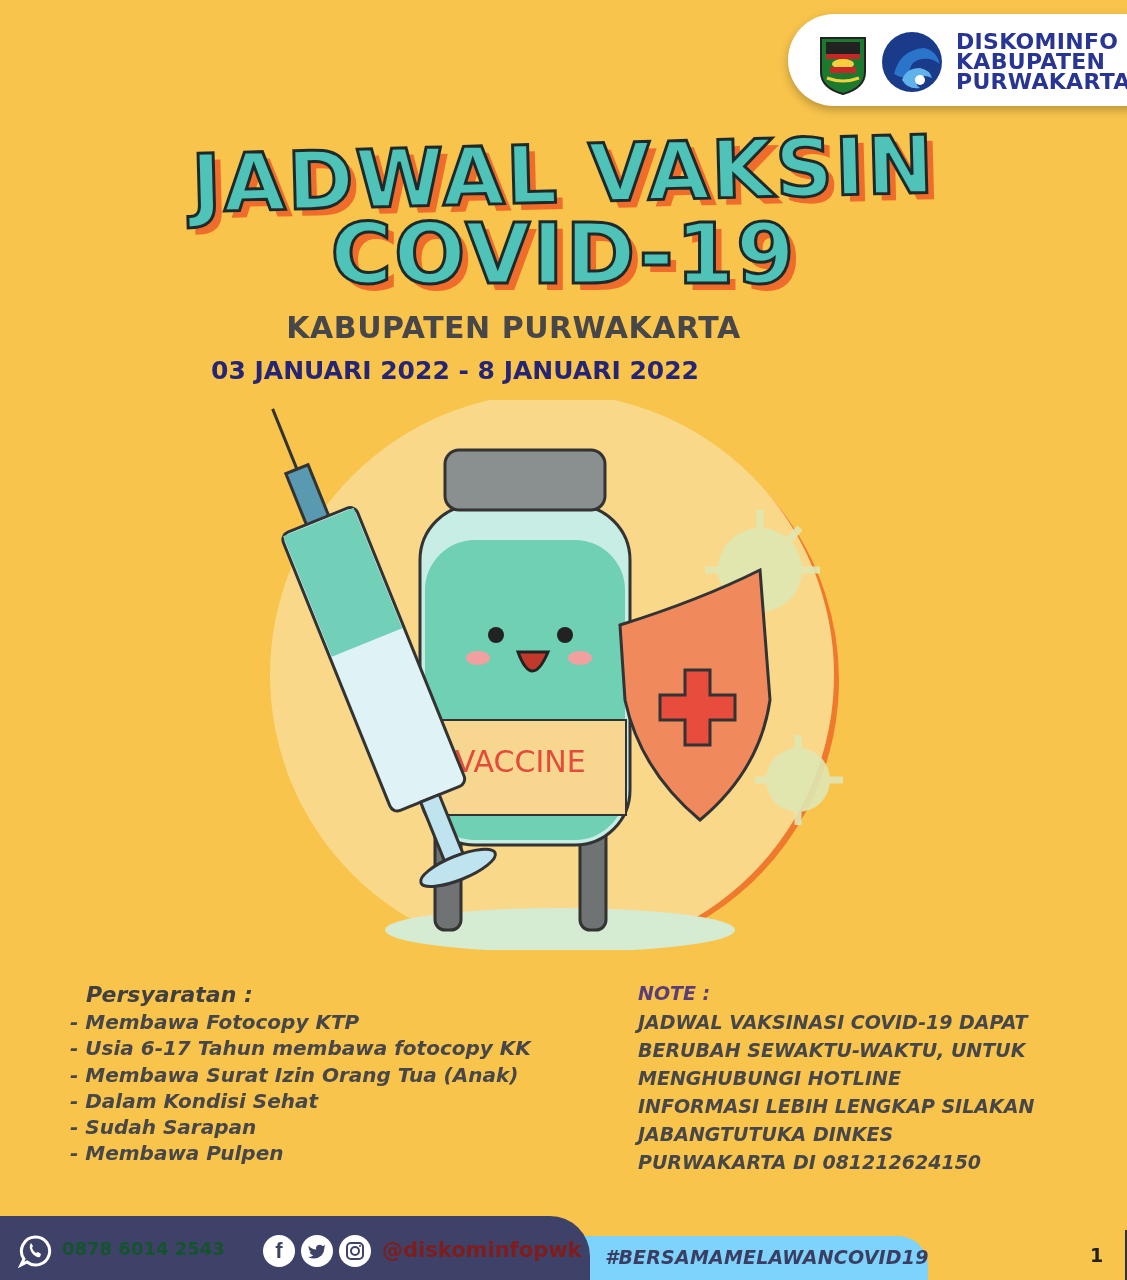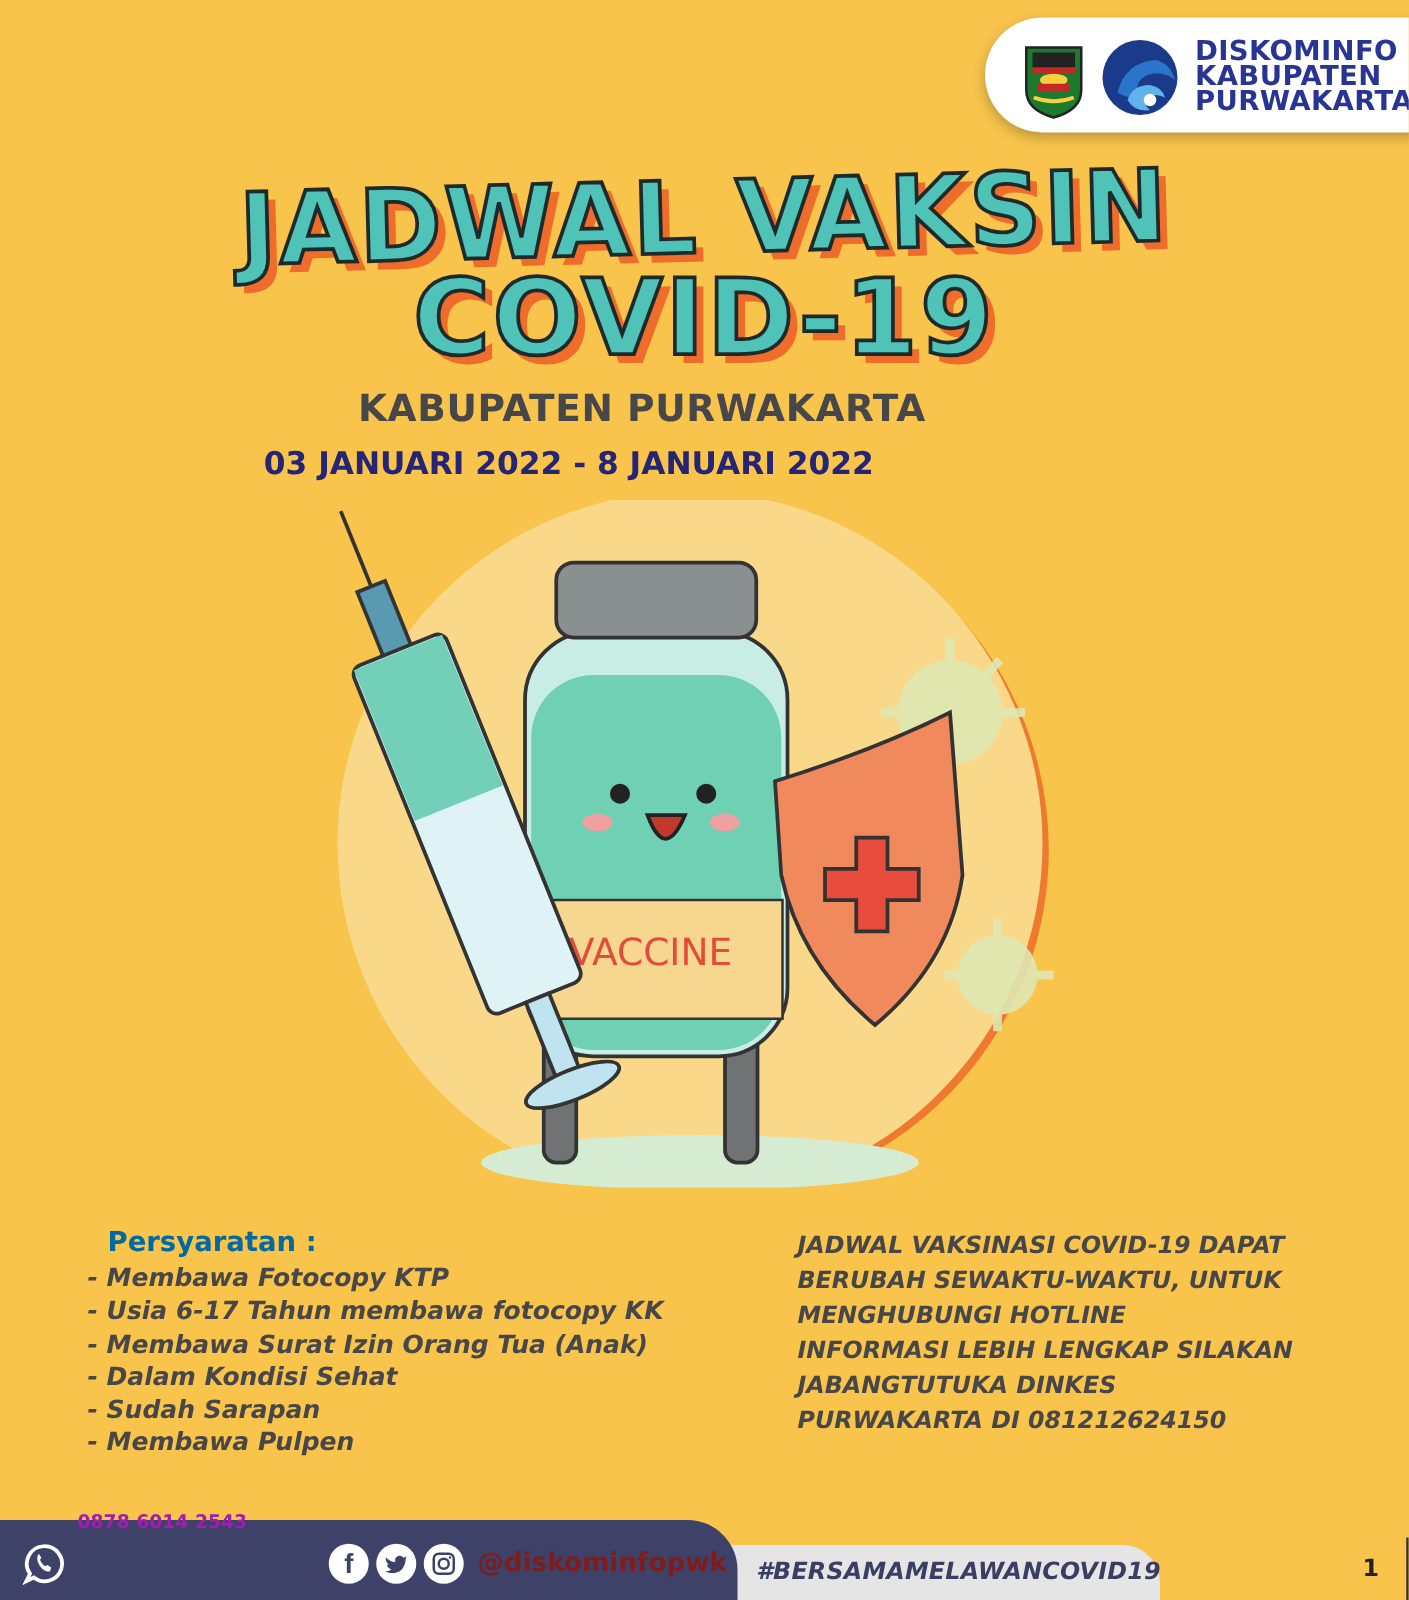--- a/index.html
+++ b/index.html
@@ -9,30 +9,30 @@
   .kominfo{position:absolute;left:92px;top:16px;width:64px;height:64px;}
   .logo-text{position:absolute;left:168px;top:18px;font-weight:bold;color:#283593;font-size:22px;line-height:20px;letter-spacing:0.3px;}
   .logo-text div{white-space:nowrap;}
   .title{position:absolute;left:0;width:1127px;text-align:center;font-family:"DejaVu Sans",sans-serif;font-weight:bold;color:#4fc3b8;-webkit-text-stroke:3px #1e2a2a;text-shadow:7px 7px 0 #ef6c2a;letter-spacing:2px;}
   .title1{top:128px;font-size:80px;transform:rotate(-1.5deg);}
   .title2{top:205px;font-size:84px;}
   .subtitle{position:absolute;top:310px;left:0;width:1027px;text-align:center;font-size:30px;font-weight:bold;color:#474648;letter-spacing:0.5px;}
   .date{position:absolute;top:356px;left:0;width:910px;text-align:center;font-size:25px;font-weight:bold;color:#262474;}
   .illus{position:absolute;left:260px;top:400px;width:600px;height:550px;}
   .req{position:absolute;left:70px;top:982px;}
-  .req-title{font-size:22px;font-weight:bold;color:#0369a1;margin-left:16px;margin-bottom:2px;}
+  .req-title{font-size:22px;font-weight:bold;font-style:italic;color:#404040;margin-left:16px;margin-bottom:2px;}
   .req-item{font-size:20px;font-weight:bold;font-style:italic;color:#474648;line-height:26.3px;white-space:nowrap;}
   .note{position:absolute;left:638px;top:982px;}
   .note-title{font-size:19px;font-weight:bold;font-style:italic;color:#5a3e78;margin-bottom:4px;}
   .note-line{font-size:19px;font-weight:bold;font-style:italic;color:#474648;line-height:28px;white-space:nowrap;}
   .footer-bar{position:absolute;left:0;top:1216px;width:590px;height:64px;background:#3f4268;border-radius:0 40px 0 0;}
-  .hashtag-bar{position:absolute;left:583px;top:1236px;width:345px;height:44px;background:#e5e5e5;border-radius:0 30px 0 0;}
+  .hashtag-bar{position:absolute;left:583px;top:1236px;width:345px;height:44px;background:#7dd3fc;border-radius:0 30px 0 0;}
   .hashtag{position:absolute;left:22px;top:10px;font-size:19px;font-weight:bold;font-style:italic;color:#3a3e62;letter-spacing:0.2px;}
   .wa{position:absolute;left:18px;top:1234px;width:34px;height:34px;}
-  .phone{position:absolute;left:62px;top:1208px;font-size:15px;color:#a21caf;font-weight:bold;}
+  .phone{position:absolute;left:62px;top:1238px;font-size:18px;color:#14532d;font-weight:bold;}
   .soc{position:absolute;top:1235px;width:32px;height:32px;border-radius:50%;background:#fff;display:flex;align-items:center;justify-content:center;}
   .handle{position:absolute;left:382px;top:1238px;font-size:21px;color:#7f1d1d;font-weight:bold;}
   .page-num{position:absolute;left:1090px;top:1244px;font-size:19px;font-weight:bold;color:#222;}
   .page-line{position:absolute;left:1125px;top:1230px;width:2px;height:50px;background:#333;}
 </style>
 </head>
 <body>
 
 <div class="logo-box">
   <svg class="crest" viewBox="0 0 50 62">
@@ -119,20 +119,21 @@
   <div class="req-title">Persyaratan :</div>
   <div class="req-item">- Membawa Fotocopy KTP</div>
   <div class="req-item">- Usia 6-17 Tahun membawa fotocopy KK</div>
   <div class="req-item">- Membawa Surat Izin Orang Tua (Anak)</div>
   <div class="req-item">- Dalam Kondisi Sehat</div>
   <div class="req-item">- Sudah Sarapan</div>
   <div class="req-item">- Membawa Pulpen</div>
 </div>
 
 <div class="note">
+  <div class="note-title">NOTE :</div>
   <div class="note-line">JADWAL VAKSINASI COVID-19 DAPAT</div>
   <div class="note-line">BERUBAH SEWAKTU-WAKTU, UNTUK</div>
   <div class="note-line">MENGHUBUNGI HOTLINE</div>
   <div class="note-line">INFORMASI LEBIH LENGKAP SILAKAN</div>
   <div class="note-line">JABANGTUTUKA DINKES</div>
   <div class="note-line">PURWAKARTA DI 081212624150</div>
 </div>
 
 <div class="hashtag-bar">
   <div class="hashtag">#BERSAMAMELAWANCOVID19</div>

